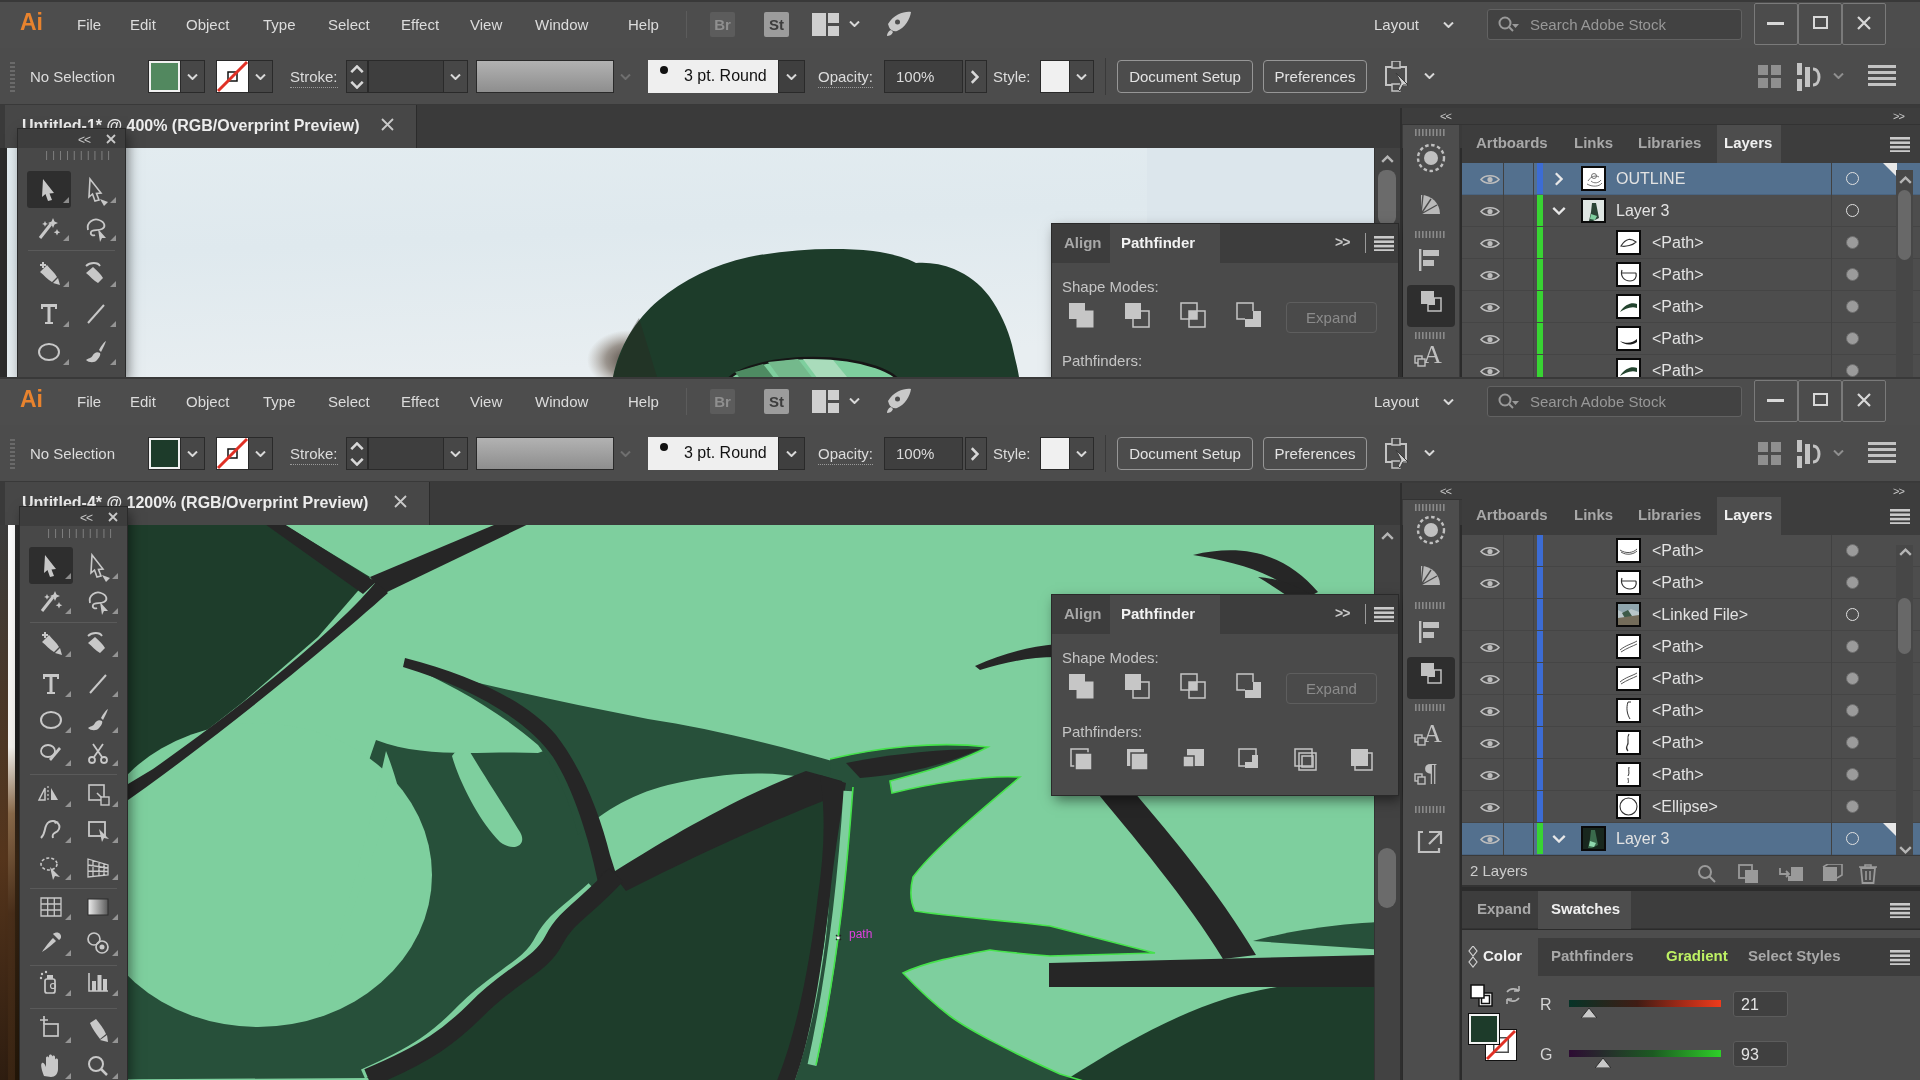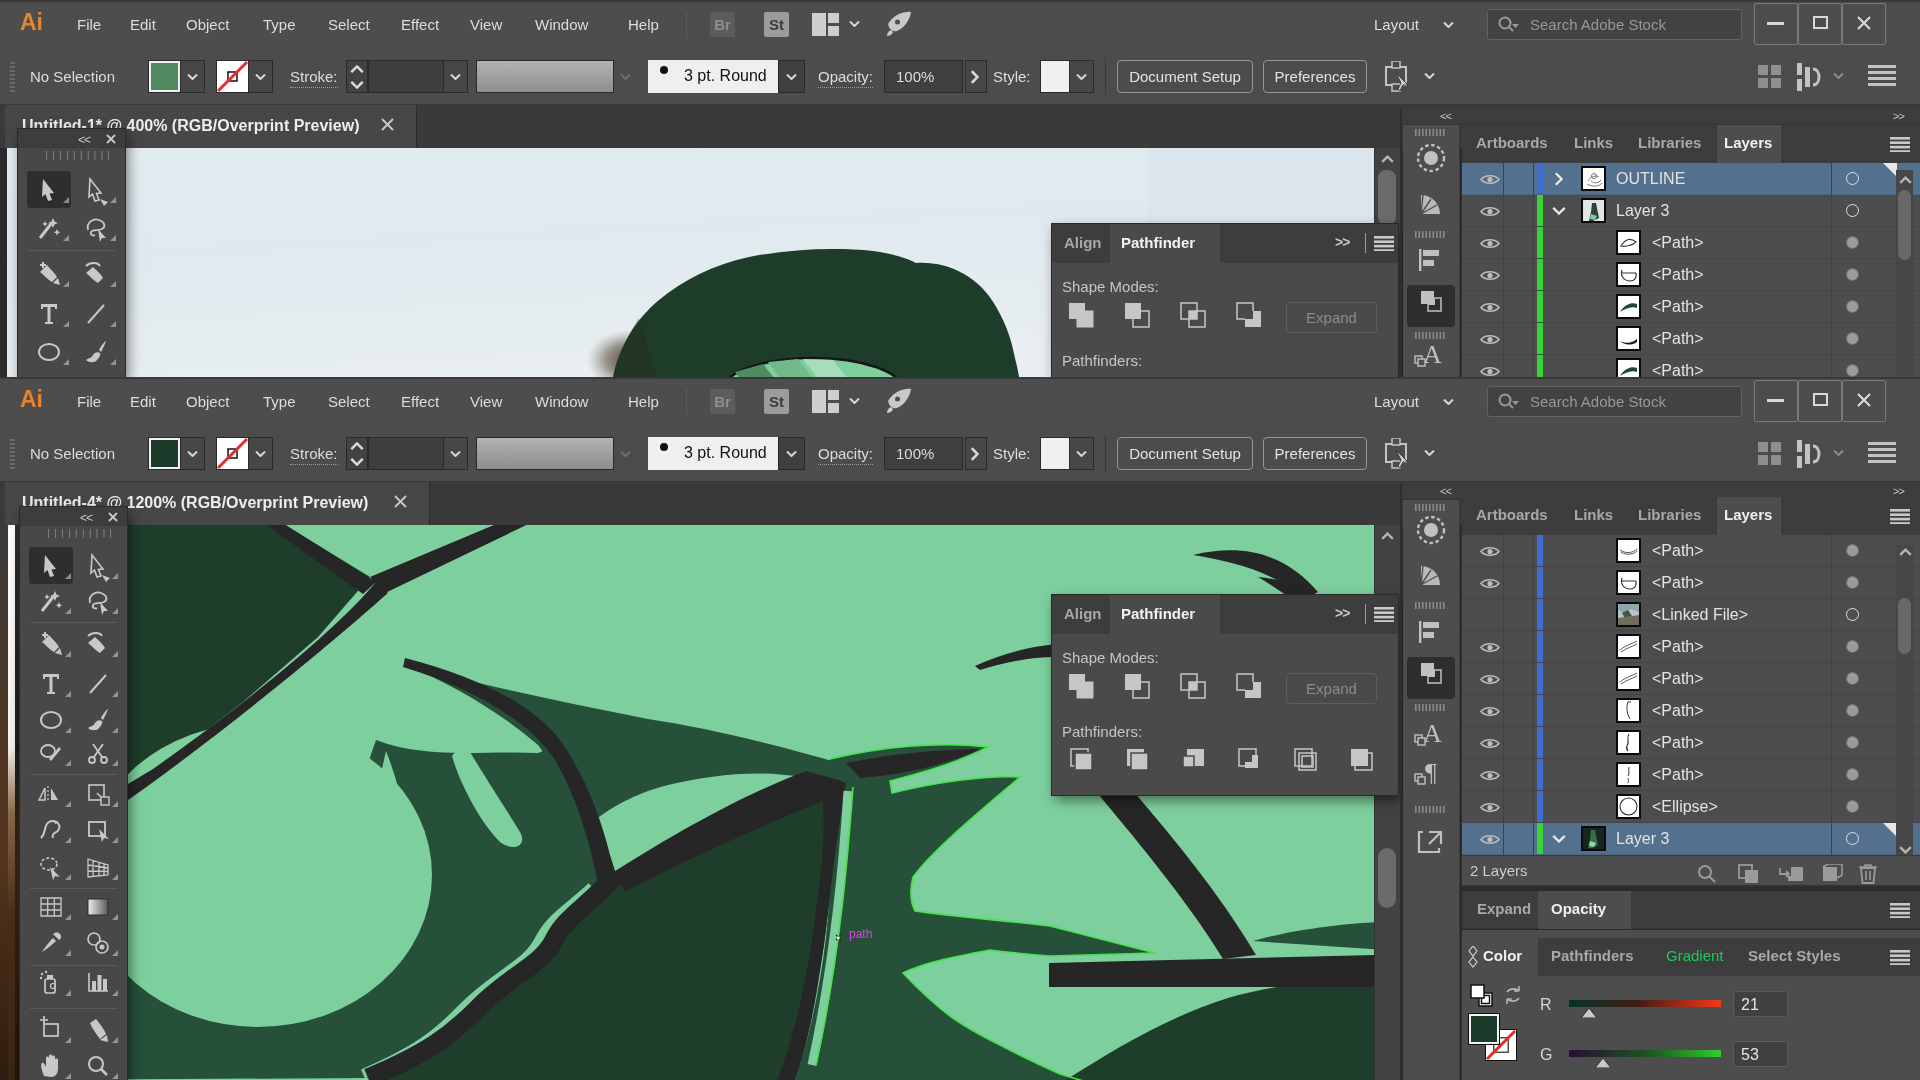--- a/index.html
+++ b/index.html
@@ -1087,38 +1087,38 @@
     <rect x="3" y="3" width="14" height="14" fill="#9a9a9a"></rect>
     <path d="M3 3 L8 0 L22 0 L22 11 L17 14" fill="none" stroke="#9a9a9a" stroke-width="1.6"></path>
   </svg>
 <svg class="a" style="left:1858px;top:862px" width="20" height="23">
     <path d="M3 6 L17 6 L15.5 21 L4.5 21 Z" fill="none" stroke="#9a9a9a" stroke-width="1.8"></path>
     <path d="M1 5 L19 5 M7 5 L7 3 L13 3 L13 5 M8 9 L8 18 M12 9 L12 18" stroke="#9a9a9a" stroke-width="1.6" fill="none"></path>
   </svg>
 <div class="a" style="left:1462px;top:891px;width:458px;height:38px;background:#3d3d3d;border-bottom:1px solid #333"></div>
 <div class="a" style="left:1477px;top:900px;font-size:15px;font-weight:bold;color:#a8a8a8">Expand</div>
 <div class="a" style="left:1538px;top:891px;width:93px;height:38px;background:#4d4d4d"></div>
-<div class="a" style="left:1551px;top:900px;font-size:15px;font-weight:bold;color:#f0f0f0">Opacity</div>
+<div class="a" style="left:1551px;top:900px;font-size:15px;font-weight:bold;color:#f0f0f0">Swatches</div>
 <svg class="a" style="left:1890px;top:903px" width="20" height="15">
     <g fill="#c9c9c9">
       <rect y="0" width="20" height="2.6"></rect>
       <rect y="4.4" width="20" height="2.6"></rect>
       <rect y="8.8" width="20" height="2.6"></rect>
       <rect y="13.2" width="20" height="2.6"></rect>
     </g>
   </svg>
 <div class="a" style="left:1462px;top:930px;width:458px;height:8px;background:#4d4d4d"></div>
 <div class="a" style="left:1462px;top:938px;width:458px;height:38px;background:#3d3d3d"></div>
 <div class="a" style="left:1462px;top:938px;width:76px;height:38px;background:#4d4d4d"></div>
 <svg class="a" style="left:1468px;top:946px" width="10" height="22">
     <path d="M5 0 L9 5 L5 10 L1 5 Z M5 11 L9 16 L5 21 L1 16 Z" fill="none" stroke="#d0d0d0" stroke-width="1.2"></path>
   </svg>
 <div class="a" style="left:1483px;top:947px;font-size:15px;font-weight:bold;color:#f0f0f0">Color</div>
 <div class="a" style="left:1551px;top:947px;font-size:15px;font-weight:bold;color:#a8a8a8">Pathfinders</div>
-<div class="a" style="left:1666px;top:947px;font-size:15px;font-weight:normal;color:#22c55e">Gradient</div>
+<div class="a" style="left:1666px;top:947px;font-size:15px;font-weight:bold;color:#bef264">Gradient</div>
 <div class="a" style="left:1748px;top:947px;font-size:15px;font-weight:bold;color:#a8a8a8">Select Styles</div>
 <svg class="a" style="left:1890px;top:950px" width="20" height="15">
     <g fill="#c9c9c9">
       <rect y="0" width="20" height="2.6"></rect>
       <rect y="4.4" width="20" height="2.6"></rect>
       <rect y="8.8" width="20" height="2.6"></rect>
       <rect y="13.2" width="20" height="2.6"></rect>
     </g>
   </svg>
 <div class="a" style="left:1462px;top:976px;width:458px;height:104px;background:#4d4d4d"></div>
@@ -1146,12 +1146,12 @@
     <path d="M8 0 L16 10 L0 10 Z" fill="#c9c9c9" stroke="#2d2d2d" stroke-width="1"></path>
   </svg>
 <div class="a" style="left:1733px;top:991px;width:55px;height:26px;background:#404040;border:1px solid #5c5c5c;border-radius:3px"></div>
 <div class="a" style="left:1741px;top:996px;color:#e3e3e3;font-size:16px">21</div>
 <div class="a" style="left:1540px;top:1046px;color:#d5d5d5;font-size:16px">G</div>
 <div class="a" style="left:1569px;top:1050px;width:152px;height:7px;background:linear-gradient(90deg,#2d0b33,#1c5a22 55%,#2ecf28)"></div>
 <svg class="a" style="left:1595px;top:1058px" width="16" height="10">
     <path d="M8 0 L16 10 L0 10 Z" fill="#c9c9c9" stroke="#2d2d2d" stroke-width="1"></path>
   </svg>
 <div class="a" style="left:1733px;top:1041px;width:55px;height:26px;background:#404040;border:1px solid #5c5c5c;border-radius:3px"></div>
-<div class="a" style="left:1741px;top:1046px;color:#e3e3e3;font-size:16px">53</div>
+<div class="a" style="left:1741px;top:1046px;color:#e3e3e3;font-size:16px">93</div>
 </body></html>

